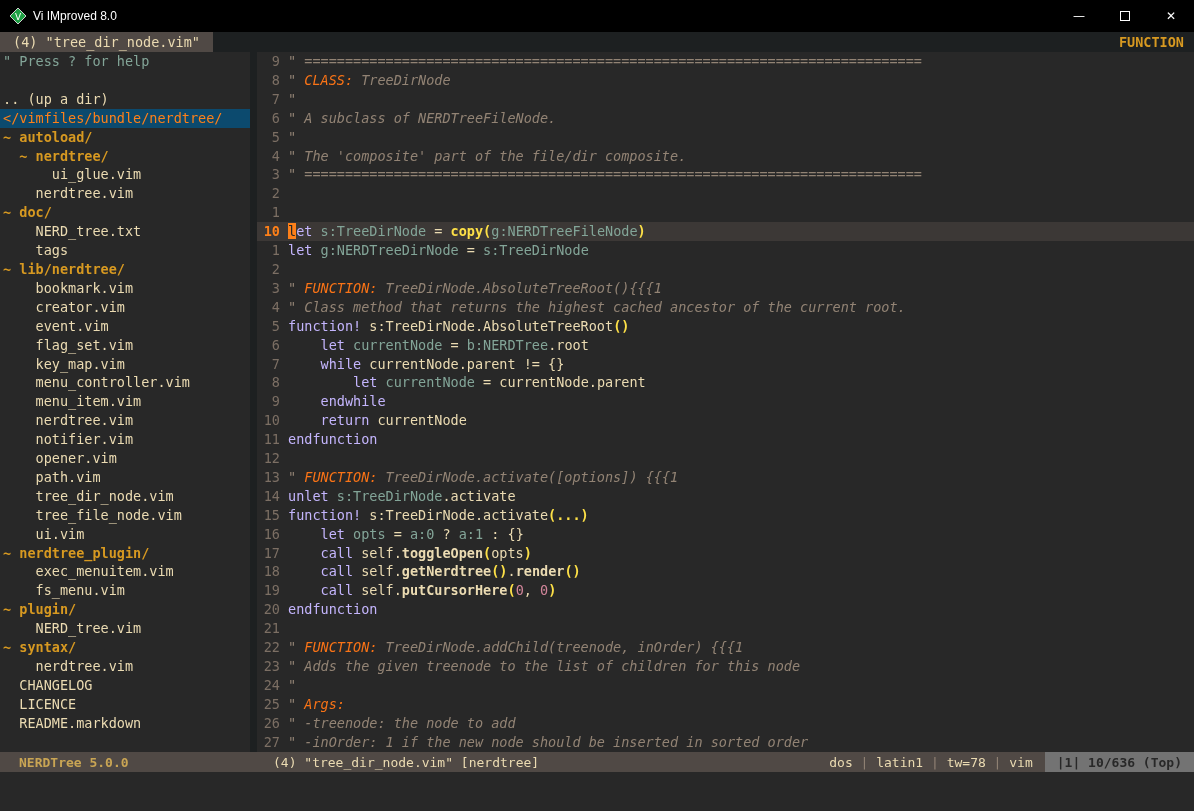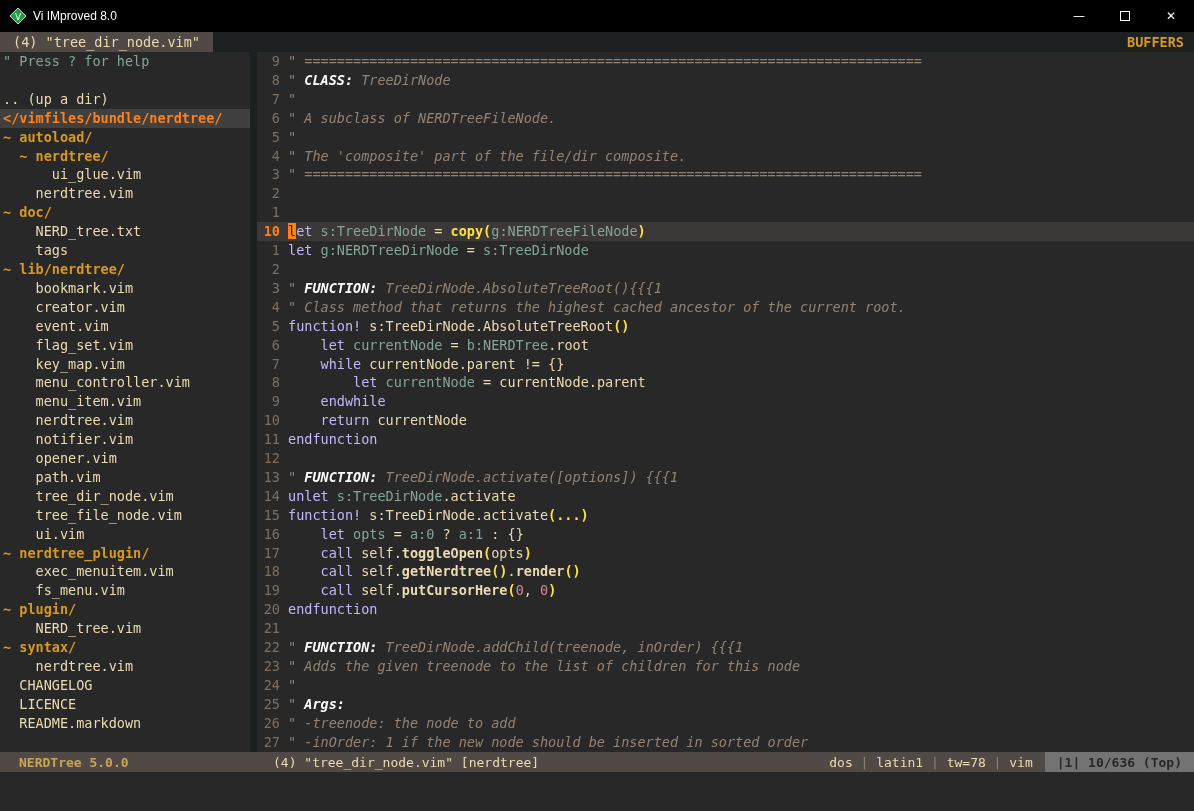--- a/index.html
+++ b/index.html
@@ -22,32 +22,32 @@
   .tab { background:#504945; padding:0 13px; display:flex; align-items:center; white-space:pre; }
   .tab-fill { flex:1; }
   .buffers { color:#d79921; font-weight:bold; display:flex; align-items:center; padding:0 10px; }
 
   
   .content { flex:0 0 700px; display:flex; }
   .nerdtree { width:250px; background:#282828; overflow:hidden; white-space:pre; }
   .trow { height:18.92px; line-height:18.92px; padding-left:3px; }
   .t-help { color:#83a598; }
   .t-up   { color:#ebdbb2; }
-  .t-root { color:#fe8019; background:#404040; font-weight:bold; }
+  .t-root { color:#fe8019; background:#0c4a6e; font-weight:normal; }
   .t-dir  { color:#d79921; font-weight:bold; }
   .t-file { color:#ebdbb2; }
   .vsplit { width:7px; background:#1d2021; }
   .editor { flex:1; background:#282828; overflow:hidden; }
   .eline { height:18.92px; line-height:18.92px; display:flex; white-space:pre; color:#ebdbb2; }
   .eline.current { background:#3c3836; }
   .lnum { flex:0 0 31px; text-align:right; padding-right:8px; color:#7c6f64; }
   .eline.current .lnum { color:#fe8019; font-weight:bold; }
   .ltext { flex:1; }
   .s-c  { color:#928374; font-style:italic; }
-  .s-ct { color:#ffffff; font-style:italic; font-weight:bold; }
+  .s-ct { color:#f97316; font-style:italic; font-weight:normal; }
   .s-k  { color:#c4b5fd; }
   .s-v  { color:#83a598; }
   .s-f  { color:#fde047;font-weight:bold; }
   .s-m  { color:#ebdbb2; font-weight:bold; }
   .s-n  { color:#d3869b; }
   .s-p  { color:#ebdbb2; }
   .s-cur{ background:#fe8019; color:#282828; }
 
   
   .statusline { flex:0 0 20px; background:#504945; display:flex; align-items:center; font-size:13px; }
@@ -82,21 +82,21 @@
         </button>
       <button class="winbtn">
           <span>✕</span>
         </button>
     </div>
   </div>
 
   <div class="tabline">
     <div class="tab"><span>(4) "tree_dir_node.vim"</span></div>
     <div class="tab-fill"></div>
-    <div class="buffers">BUFFERS</div>
+    <div class="buffers">FUNCTION</div>
   </div>
 
   <div class="content">
     <div class="nerdtree" id="nerdtree"><div class="trow t-help">" Press ? for help</div><div class="trow t-blank"></div><div class="trow t-up">.. (up a dir)</div><div class="trow t-root">&lt;/vimfiles/bundle/nerdtree/</div><div class="trow t-dir">~ autoload/</div><div class="trow t-dir">  ~ nerdtree/</div><div class="trow t-file">      ui_glue.vim</div><div class="trow t-file">    nerdtree.vim</div><div class="trow t-dir">~ doc/</div><div class="trow t-file">    NERD_tree.txt</div><div class="trow t-file">    tags</div><div class="trow t-dir">~ lib/nerdtree/</div><div class="trow t-file">    bookmark.vim</div><div class="trow t-file">    creator.vim</div><div class="trow t-file">    event.vim</div><div class="trow t-file">    flag_set.vim</div><div class="trow t-file">    key_map.vim</div><div class="trow t-file">    menu_controller.vim</div><div class="trow t-file">    menu_item.vim</div><div class="trow t-file">    nerdtree.vim</div><div class="trow t-file">    notifier.vim</div><div class="trow t-file">    opener.vim</div><div class="trow t-file">    path.vim</div><div class="trow t-file">    tree_dir_node.vim</div><div class="trow t-file">    tree_file_node.vim</div><div class="trow t-file">    ui.vim</div><div class="trow t-dir">~ nerdtree_plugin/</div><div class="trow t-file">    exec_menuitem.vim</div><div class="trow t-file">    fs_menu.vim</div><div class="trow t-dir">~ plugin/</div><div class="trow t-file">    NERD_tree.vim</div><div class="trow t-dir">~ syntax/</div><div class="trow t-file">    nerdtree.vim</div><div class="trow t-file">  CHANGELOG</div><div class="trow t-file">  LICENCE</div><div class="trow t-file">  README.markdown</div></div>
     <div class="vsplit"></div>
     <div class="editor" id="editor">
         <div class="eline"><span class="lnum"> 9</span><span class="ltext"><span class="s-c">" ============================================================================</span></span></div>
         <div class="eline"><span class="lnum"> 8</span><span class="ltext"><span class="s-c">" </span><span class="s-ct">CLASS:</span><span class="s-c"> TreeDirNode</span></span></div>
         <div class="eline"><span class="lnum"> 7</span><span class="ltext"><span class="s-c">"</span></span></div>
         <div class="eline"><span class="lnum"> 6</span><span class="ltext"><span class="s-c">" A subclass of NERDTreeFileNode.</span></span></div>

